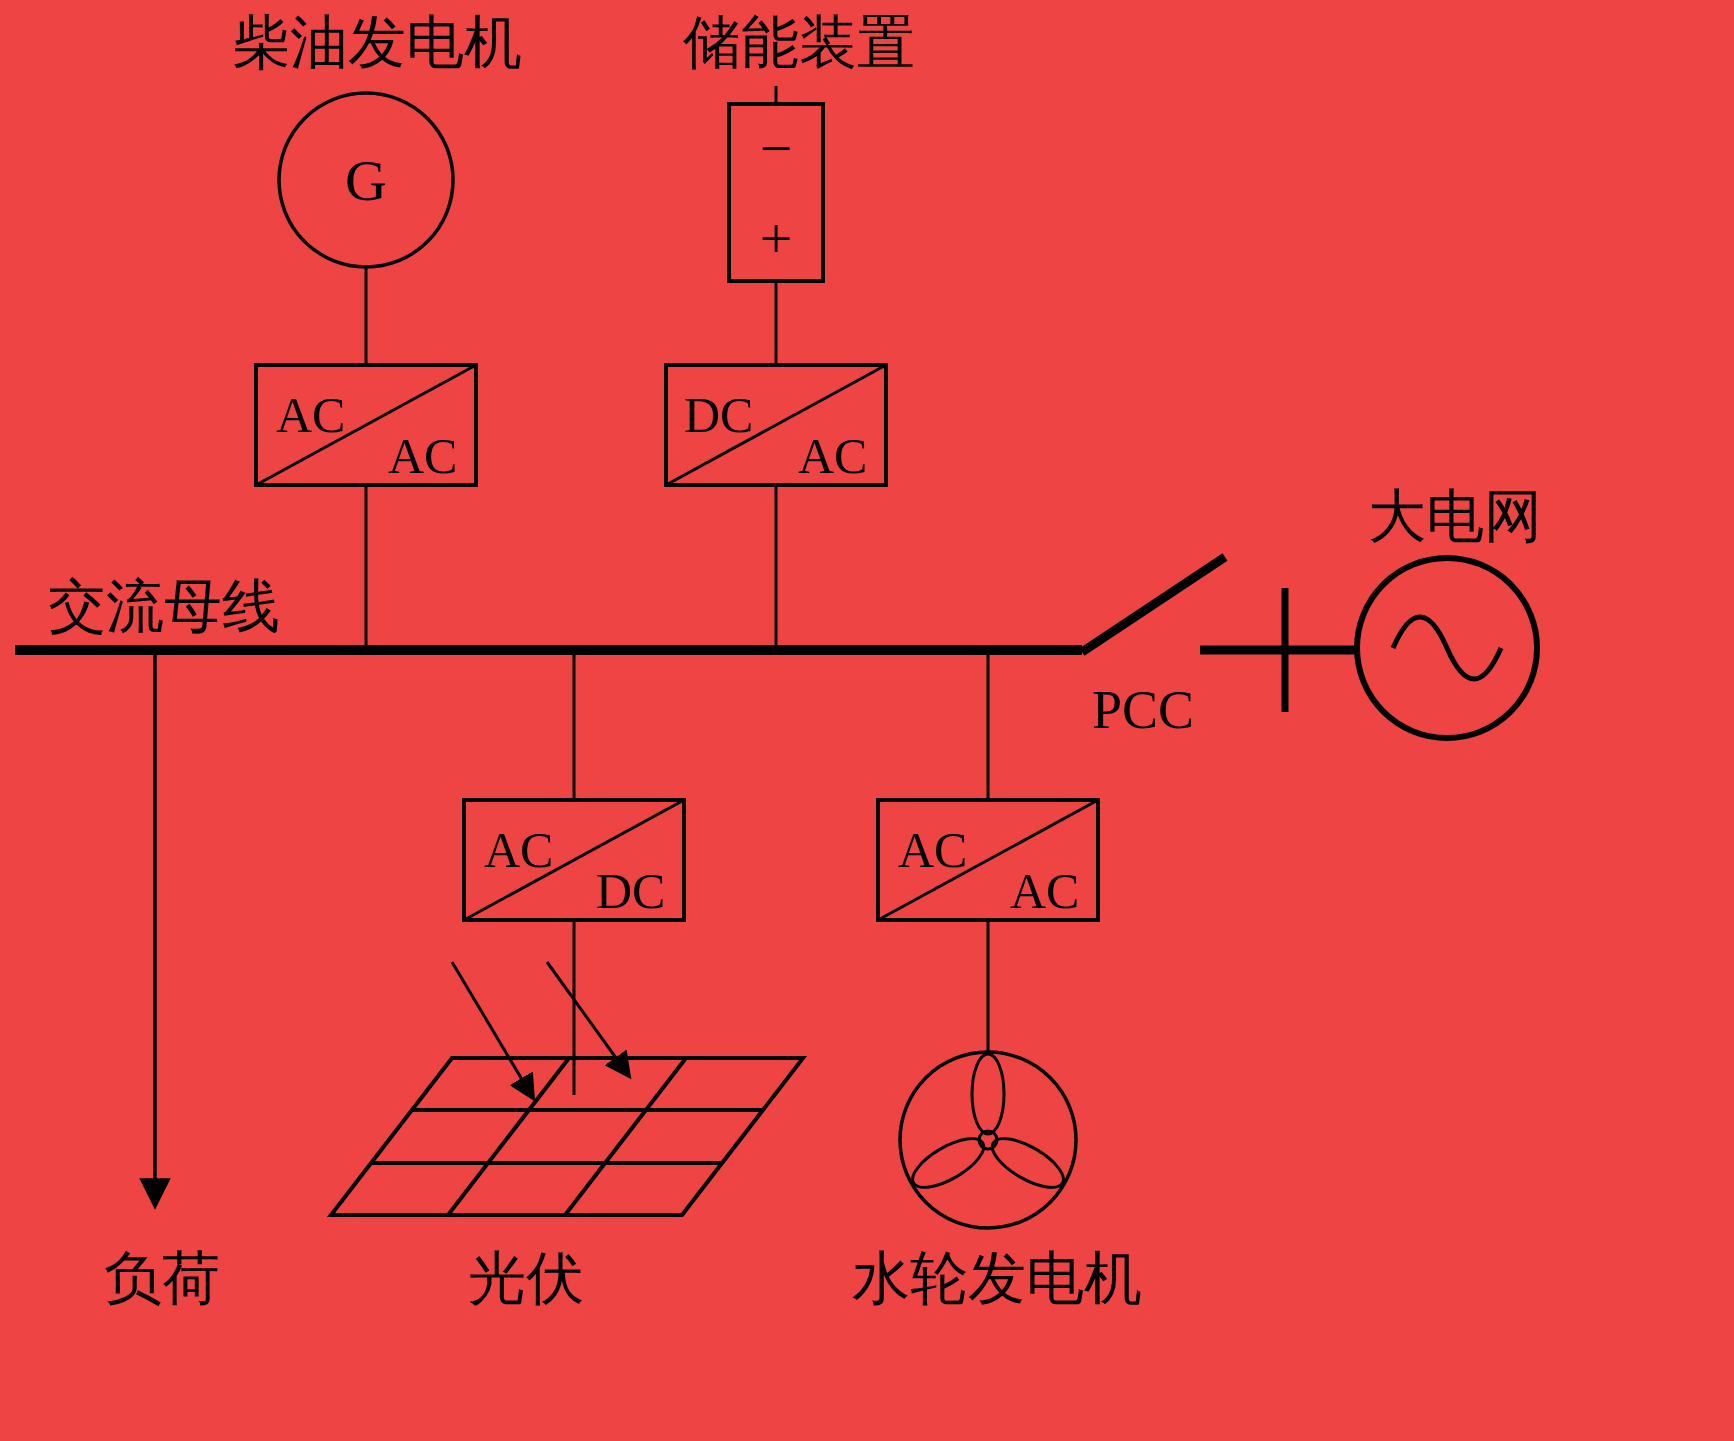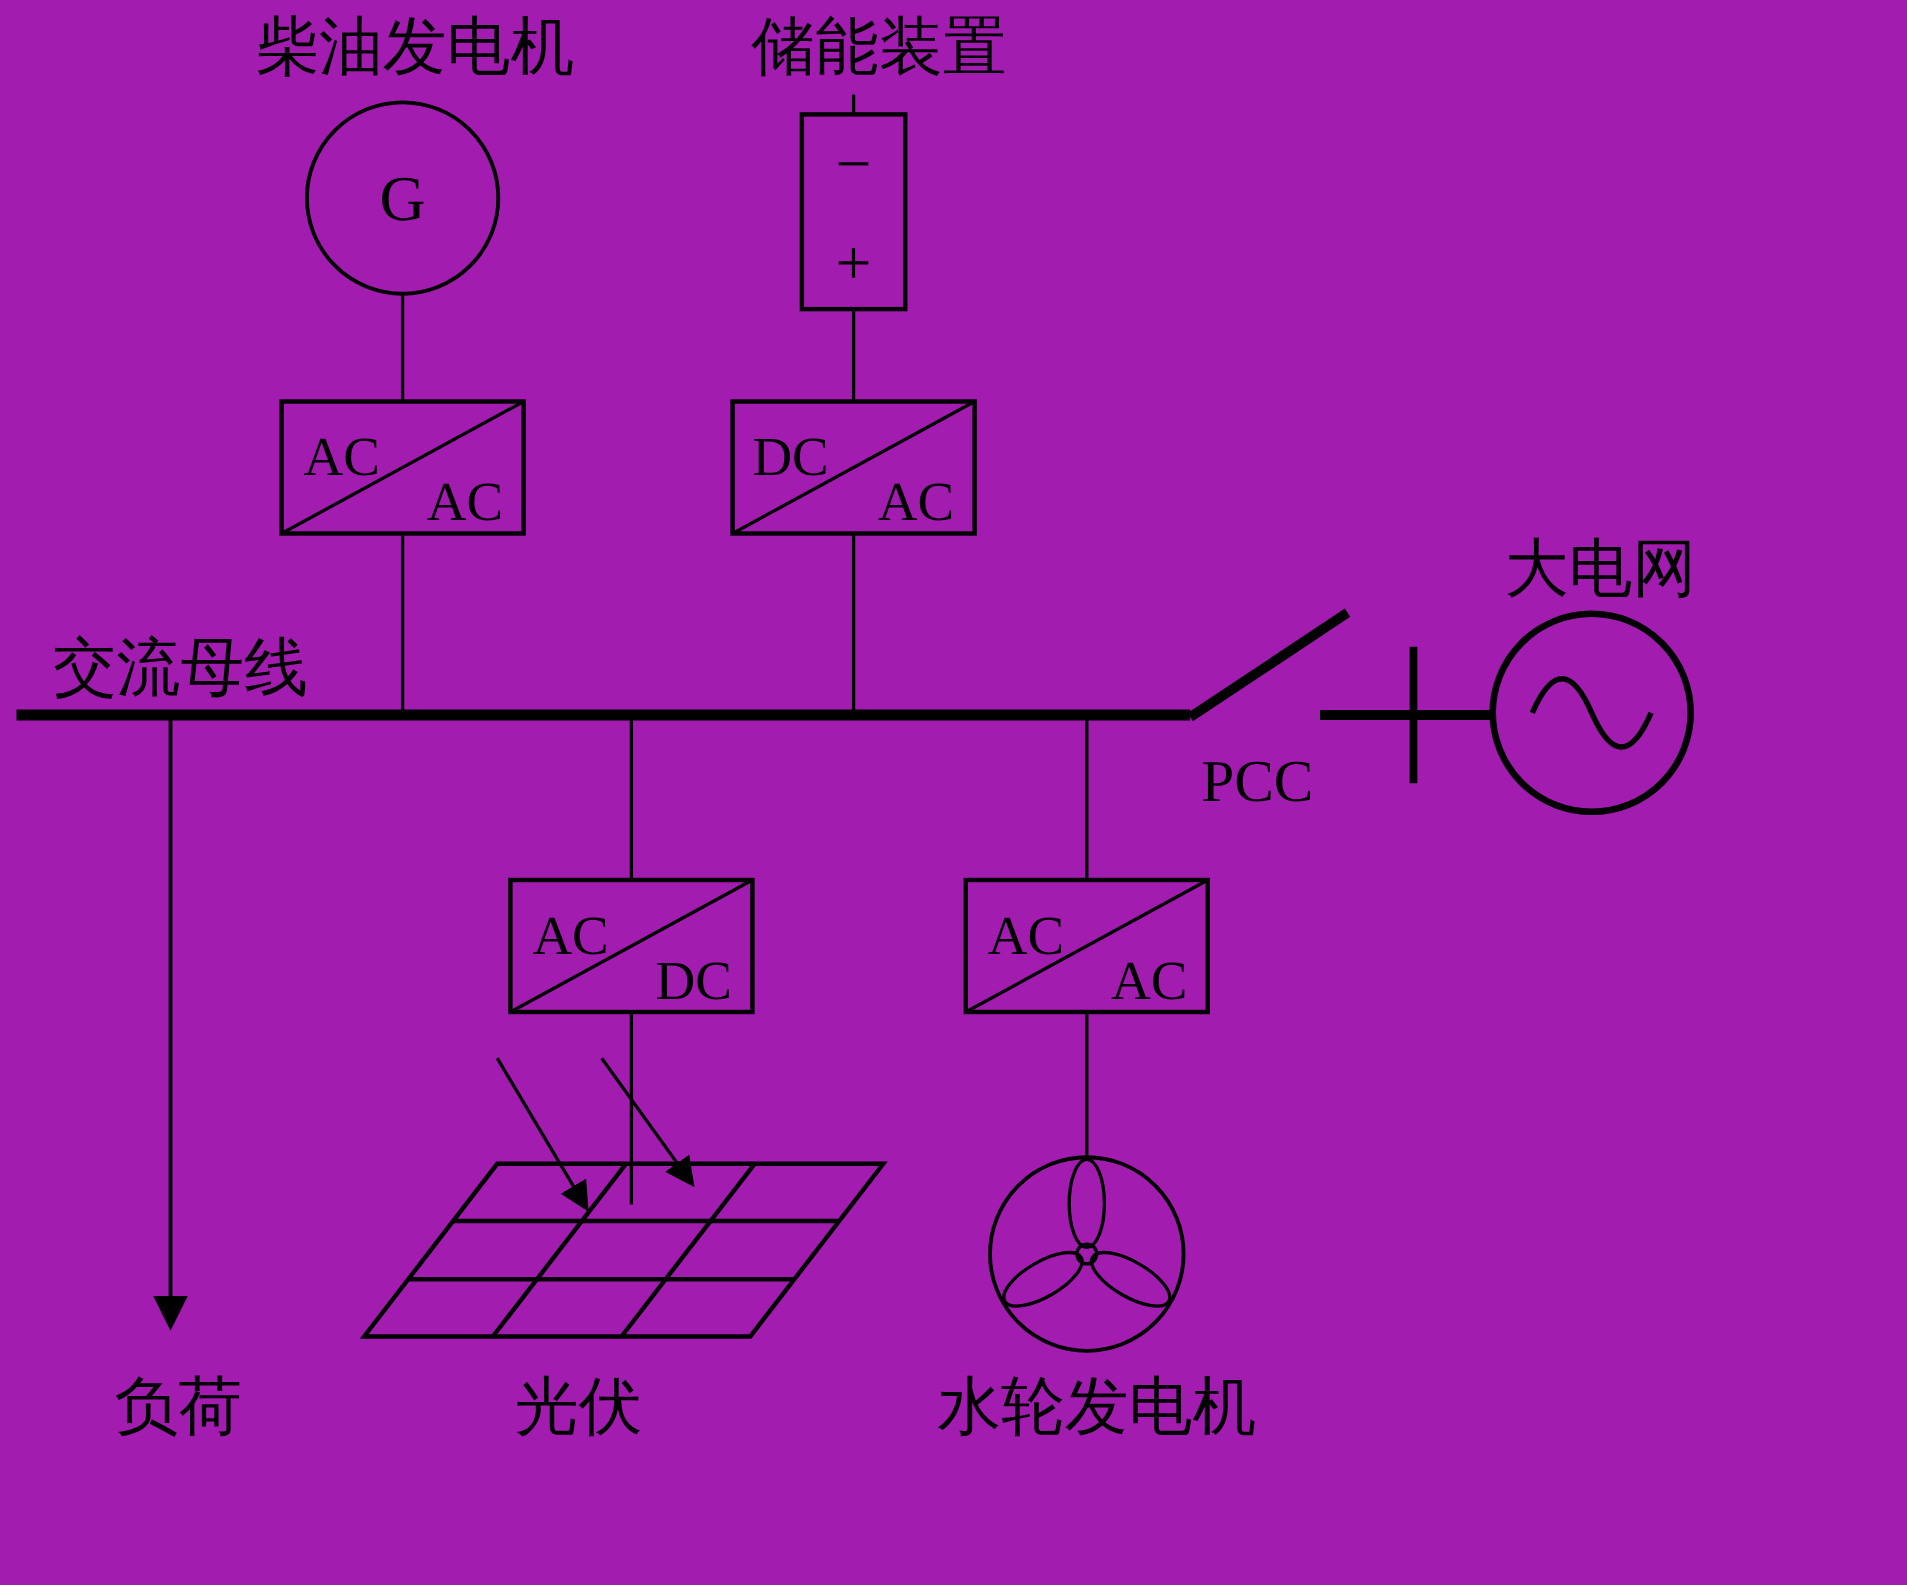--- a/index.html
+++ b/index.html
@@ -4,21 +4,21 @@
 <style>
   html, body {
     margin: 0;
     padding: 0;
     background: #ffffff;
   }
   .canvas {
     position: relative;
     width: 1734px;
     height: 1441px;
-    background: #a21caf;
+    background: #ef4444;
     font-family: "Liberation Serif", serif;
   }
   svg text {
     font-family: "Liberation Serif", serif;
     fill: #000000;
   }
   .cn-label { font-size: 58px; }
   .conv-label { font-size: 50px; }
   .sym-label { font-size: 58px; }
   .pcc-label { font-size: 54px; }

